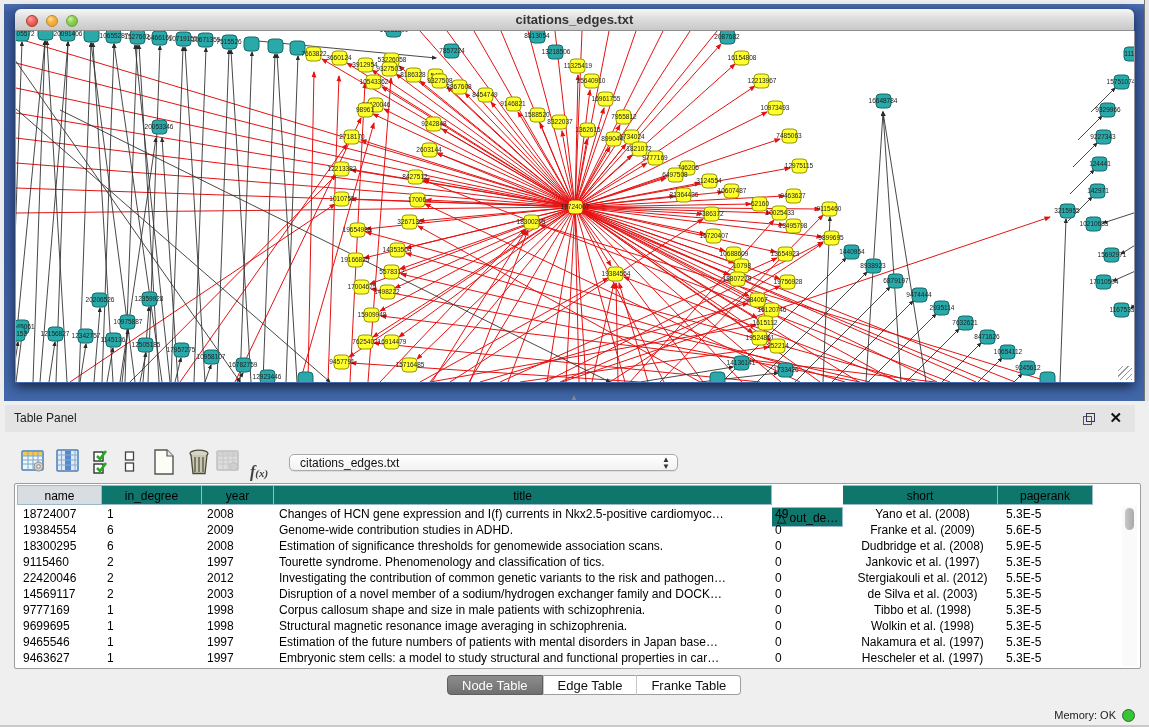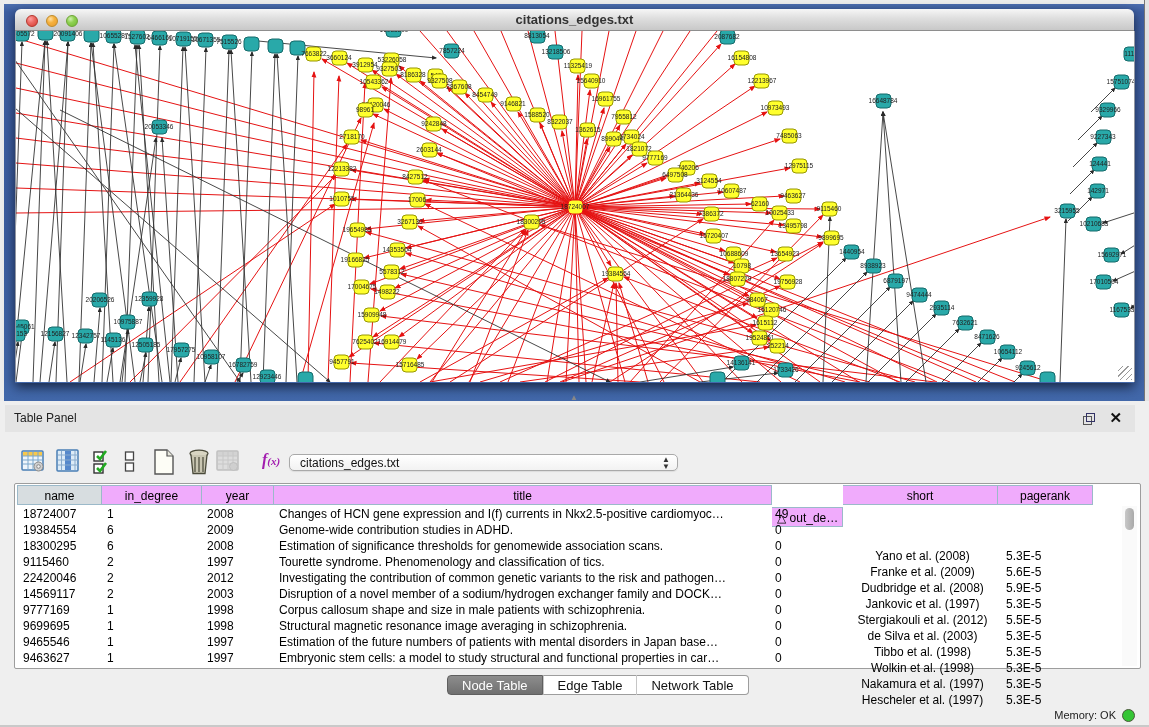--- a/index.html
+++ b/index.html
@@ -27,33 +27,33 @@
 #toolbar { position:absolute; left:14px; top:48px; height:26px; }
 .ticon { position:absolute; top:0; }
 #combo { position:absolute; left:289px; top:53px; width:389px; height:17px; border:1px solid #a9a9a9; border-radius:5px;
   background:linear-gradient(#fff,#f2f2f2); font-size:12px; color:#111; line-height:16px; padding-left:10px;
   box-shadow:0 1px 1px rgba(0,0,0,.08); }
 #combo .arrows { position:absolute; right:7px; top:1px; font-size:8px; color:#333; line-height:7px; letter-spacing:0; }
 
 #tbox { position:absolute; left:14px; top:82px; width:1127px; height:186px; background:#fff;
   border:1px solid #9d9d9d; border-radius:2px; }
 #thead { position:absolute; left:2px; top:1px; height:20px; font-size:12px; color:#000; }
-.th { position:absolute; top:0; height:20px; background:#f0abfc; border-right:1px solid #9bb9c9;
+.th { position:absolute; top:0; height:20px; background:#0f766e; border-right:1px solid #9bb9c9;
   border-top:1px solid #9bb9c9; border-bottom:1px solid #9bb9c9; text-align:center; line-height:20px; }
 .th:first-child { border-left:1px solid #9bb9c9; background:#d7dde0; }
 #tbody { position:absolute; left:2px; top:22px; font-size:12px; color:#000; }
 .tr { position:relative; height:16px; line-height:16px; white-space:nowrap; }
 .tr div { position:absolute; top:0; overflow:hidden; }
 .c0 { left:6px;  width:80px; }
 .c1 { left:90px; width:95px; }
 .c2 { left:190px;width:70px; }
 .c3 { left:262px;width:492px; }
 .c4 { left:758px;width:68px; }
-.c5 { left:828px;width:155px; text-align:center;margin-top:42px; }
-.c6 { left:989px;width:90px;margin-top:42px; }
+.c5 { left:828px;width:155px; text-align:center; }
+.c6 { left:989px;width:90px; }
 #vscroll { position:absolute; right:3px; top:22px; width:15px; height:160px; background:#fafafa; }
 #vthumb { position:absolute; left:3px; top:2px; width:9px; height:22px; background:linear-gradient(90deg,#c8c8c8,#a9a9a9); border-radius:5px; }
 
 #tabs { position:absolute; left:428px; top:274px; height:20px; font-size:13px; }
 .tab { float:left; height:20px; line-height:19px; padding:0 14px; background:#fff; color:#111;
   border-top:1px solid #9d9d9d; border-bottom:1px solid #9d9d9d; }
 #tab1 { background:linear-gradient(#8d8d8d,#6f6f6f); color:#fff; border:1px solid #5f5f5f; border-radius:4px 0 0 4px;margin-left:19px; }
 #tab2 { border-left:1px solid #c6c6c6; }
 #tab3 { border-left:1px solid #c6c6c6; border-right:1px solid #9d9d9d; border-radius:0 4px 4px 0; }
 #statusright { position:absolute; right:14px; bottom:5px; font-size:11px; color:#222; }
@@ -604,21 +604,21 @@
       <ellipse cx="13" cy="4.5" rx="9" ry="3.4" fill="#d8d5c2" stroke="#4a4a3a" stroke-width="1.3"></ellipse>
       <path d="M5 6l2 18.5h12L21 6" fill="#c9c6b2" stroke="#4a4a3a" stroke-width="1.3"></path>
       <path d="M9 8v15M13 8v15M17 8v15" stroke="#4a4a3a" stroke-width="1.2"></path>
     </svg>
     <svg class="ticon" style="left:202px" width="24" height="24" viewBox="0 0 24 24" opacity="0.55">
       <rect x="1" y="2" width="21" height="19" fill="#cfcfcf" stroke="#999" stroke-width="1.5" rx="1"></rect>
       <rect x="2" y="3" width="19" height="4" fill="#bdbdbd"></rect>
       <path d="M2 7h19M2 11h19M2 15h19M7 3v18M12 3v18M17 3v18" stroke="#a8a8a8" stroke-width="1"></path>
       <circle cx="17.5" cy="17.5" r="4" fill="#b5b5b5" stroke="#999"></circle>
     </svg>
-    <div class="ticon" style="left:236px;top:2px;font-family:'Liberation Serif',serif;font-style:italic;font-weight:bold;font-size:16px;color:#a21caf;margin-left:12px;">f<span style="font-size:11px">(x)</span></div>
+    <div class="ticon" style="left:236px;top:14px;font-family:'Liberation Serif',serif;font-style:italic;font-weight:bold;font-size:16px;color:#404040;">f<span style="font-size:11px">(x)</span></div>
   </div>
   <div id="combo">citations_edges.txt<div class="arrows">▲<br>▼</div></div>
 
   <div id="tbox">
     <div id="thead">
       <div class="th" style="left:0px;width:85px;">name</div>
       <div class="th" style="left:85px;width:100px;">in_degree</div>
       <div class="th" style="left:185px;width:72px;">year</div>
       <div class="th" style="left:257px;width:498px;">title</div>
       <div class="th" style="left:755px;width:71px;text-align:left;padding-left:5px;margin-top:22px;">△ out_de…</div>
@@ -718,17 +718,17 @@
         </div>
     </div>
     <div id="vscroll">
         <div id="vthumb"></div>
       </div>
   </div>
 
   <div id="tabs">
     <div class="tab" id="tab1">Node Table</div>
       <div class="tab" id="tab2">Edge Table</div>
-      <div class="tab" id="tab3">Network Table</div>
+      <div class="tab" id="tab3">Franke Table</div>
   </div>
   <div id="statusright">Memory: OK<span id="memdot"></span></div>
   <div id="botline"></div>
 
 </div>
 </body></html>

